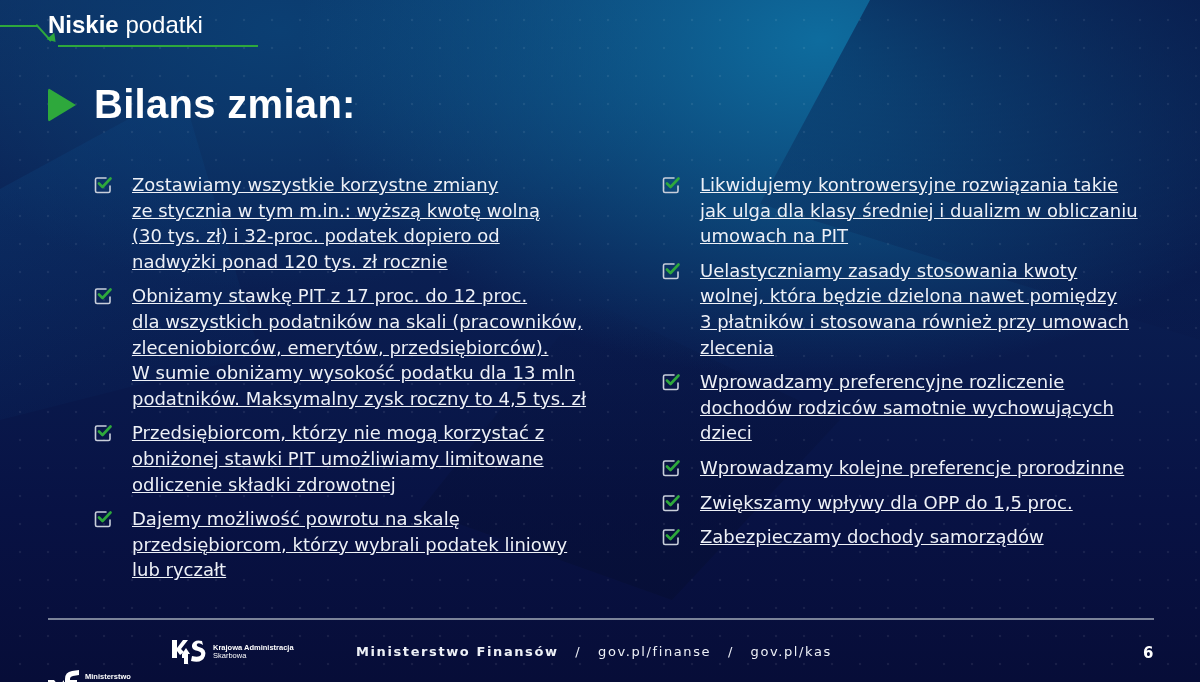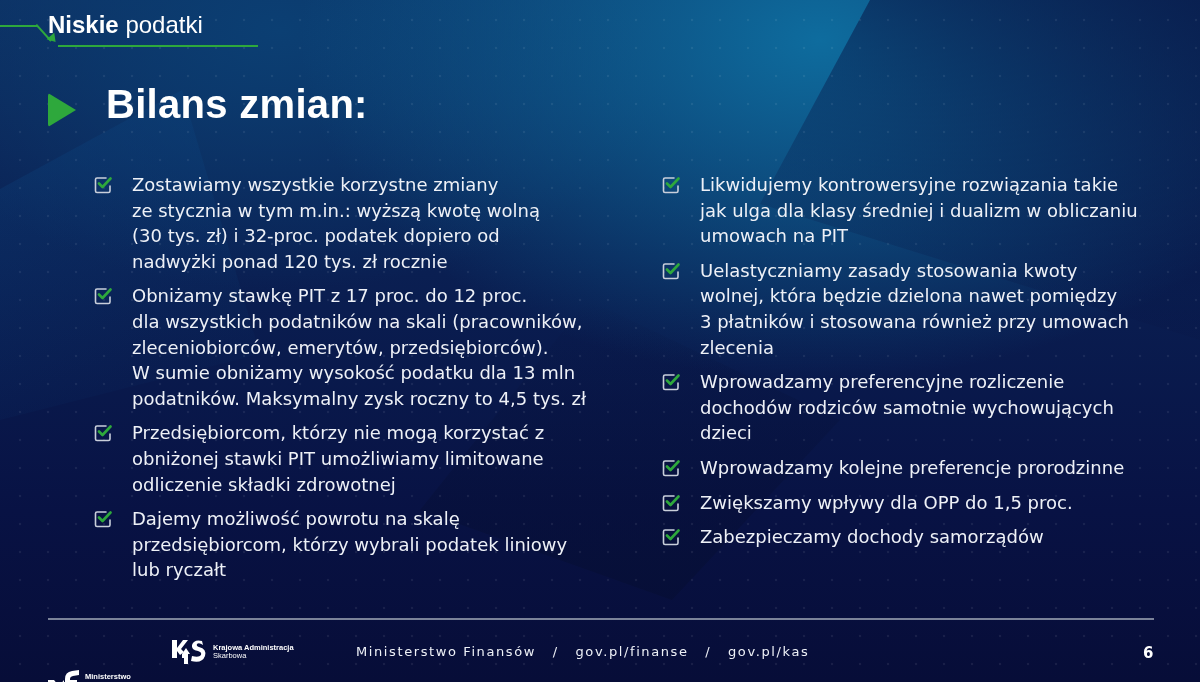--- a/index.html
+++ b/index.html
@@ -35,40 +35,40 @@
   .top-header { position: absolute; left: 0; top: 0; width: 270px; height: 56px; padding-left: 48px; }
   .top-header .line-left { position: absolute; left: 0; top: 25px; width: 38px; height: 2px; background: #2ea83c; }
   .top-header .line-diag { position: absolute; left: 37px; top: 24px; width: 22px; height: 2px; background: #2ea83c; transform-origin: 0 0; transform: rotate(48deg); }
   .top-header .arrowhead { position: absolute; left: 48px; top: 35px; width: 0; height: 0;
     border-left: 5px solid transparent; border-right: 5px solid transparent; border-top: 8px solid #2ea83c; transform: rotate(-40deg); }
   .top-header .underline { position: absolute; left: 58px; top: 45px; width: 200px; height: 2px; background: #2ea83c; }
   .top-header .title { position: absolute; left: 48px; top: 10px; font-size: 24px; line-height: 30px; color: #fff; white-space: nowrap; font-family: "Liberation Sans", sans-serif; }
   .top-header .title b { font-weight: 700; }
   .top-header .title span.light { font-weight: 400; }
 
-  .section-title { position: absolute; left: 48px; top: 82px; display: flex; align-items: flex-end; gap: 12px; }
+  .section-title { position: absolute; left: 48px; top: 82px; display: flex; align-items: center; }
   .play-icon { width: 0; height: 0; border-top: 17px solid transparent; border-bottom: 17px solid transparent; border-left: 28px solid #2ea83c; border-radius: 3px; margin-right: 18px; }
   .section-title h1 { margin: 0; font-family: "Liberation Sans", sans-serif; font-size: 40px; font-weight: 700; color: #fff; letter-spacing: 0.3px; }
 
   .col { position: absolute; top: 172px; }
   .col.left { left: 94px; width: 510px; }
   .col.right { left: 662px; width: 510px; }
   .item { display: flex; align-items: flex-start; margin-bottom: 9px; }
   .check { flex: 0 0 auto; width: 18px; height: 18px; margin-top: 4px; margin-right: 20px; position: relative; }
   .check svg { display: block; }
-  .item-text { font-size: 18px; line-height: 25.6px; color: #eef1f7; }
+  .item-text { font-size: 18px; line-height: 25.6px; color: #eef1f7; text-decoration: underline; }
   .item-text span { display: block; white-space: nowrap; }
 
   .footer-line { position: absolute; left: 48px; top: 618px; width: 1106px; height: 2px; background: #7b8399; }
   .logo-mf { position: absolute; left: 48px; top: 644px; display: flex; align-items: center; margin-top: 26px; }
   .logo-kas { position: absolute; left: 172px; top: 638px; display: flex; align-items: center; }
   .logo-text { font-family: "Liberation Sans", sans-serif; font-size: 7.5px; line-height: 8px; color: #fff; font-weight: 700; margin-left: 5px; }
   .logo-text .sub { font-weight: 400; display: block; }
   .footer-center { position: absolute; left: 356px; top: 644px; font-size: 13px; letter-spacing: 1.6px; color: #eef1f7; white-space: nowrap; }
-  .footer-center .bold { font-weight: 400; }
+  .footer-center .bold { font-weight: 700; }
   .footer-center .sep { margin: 0 11px; }
   .page-num { position: absolute; left: 1143px; top: 644px; font-size: 15px; font-weight: 700; color: #fff; }
 </style>
 </head>
 <body>
 
 <div class="bg"></div>
 <div class="shard shard1"></div>
 <div class="shard shard2"></div>
 <div class="shard shard3"></div>

